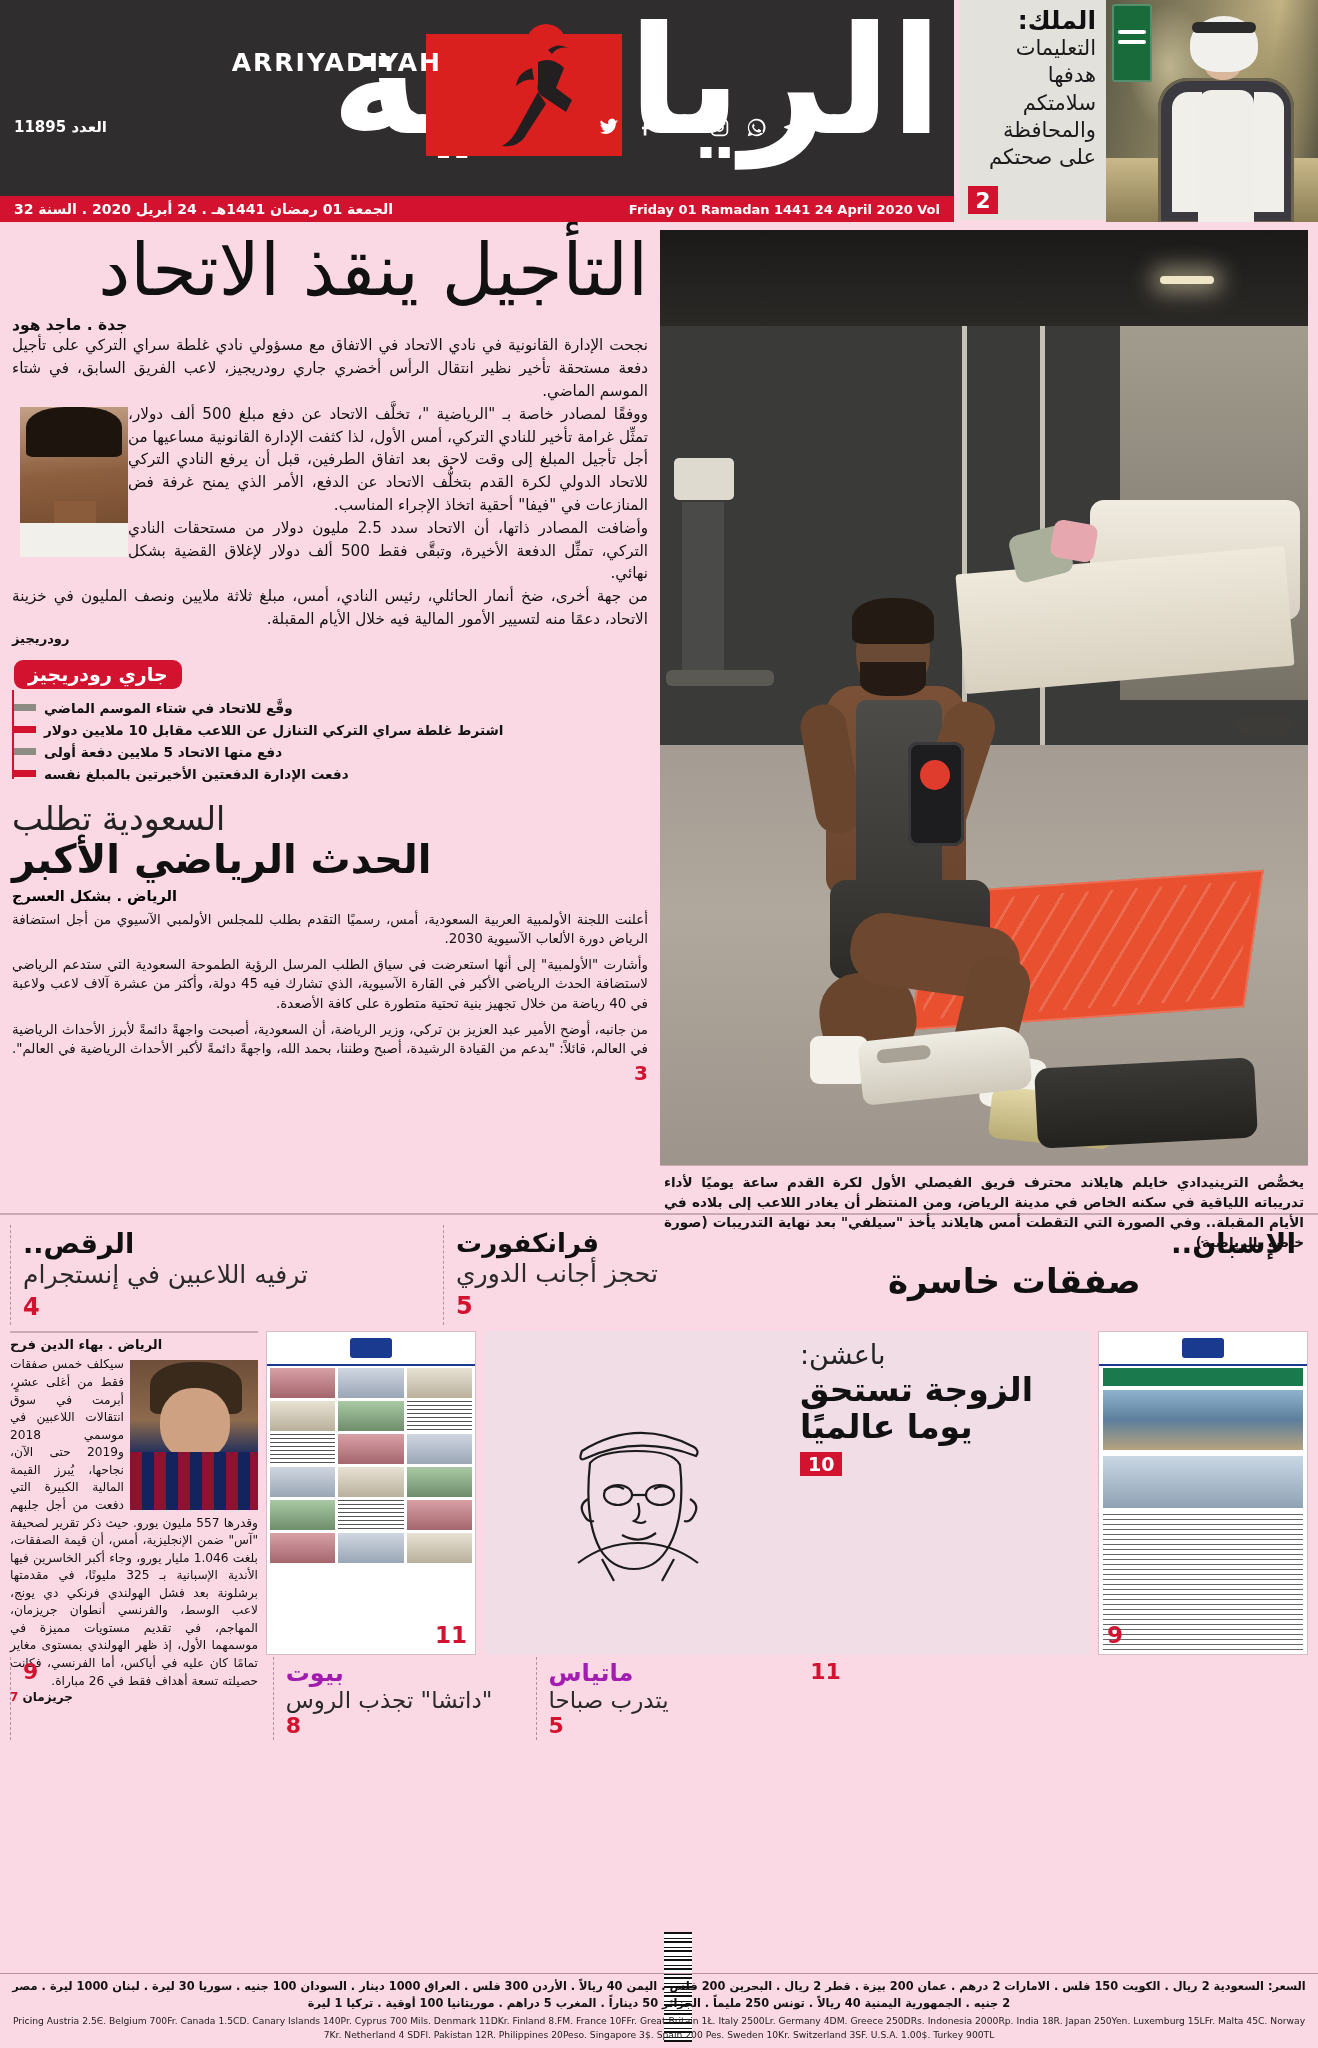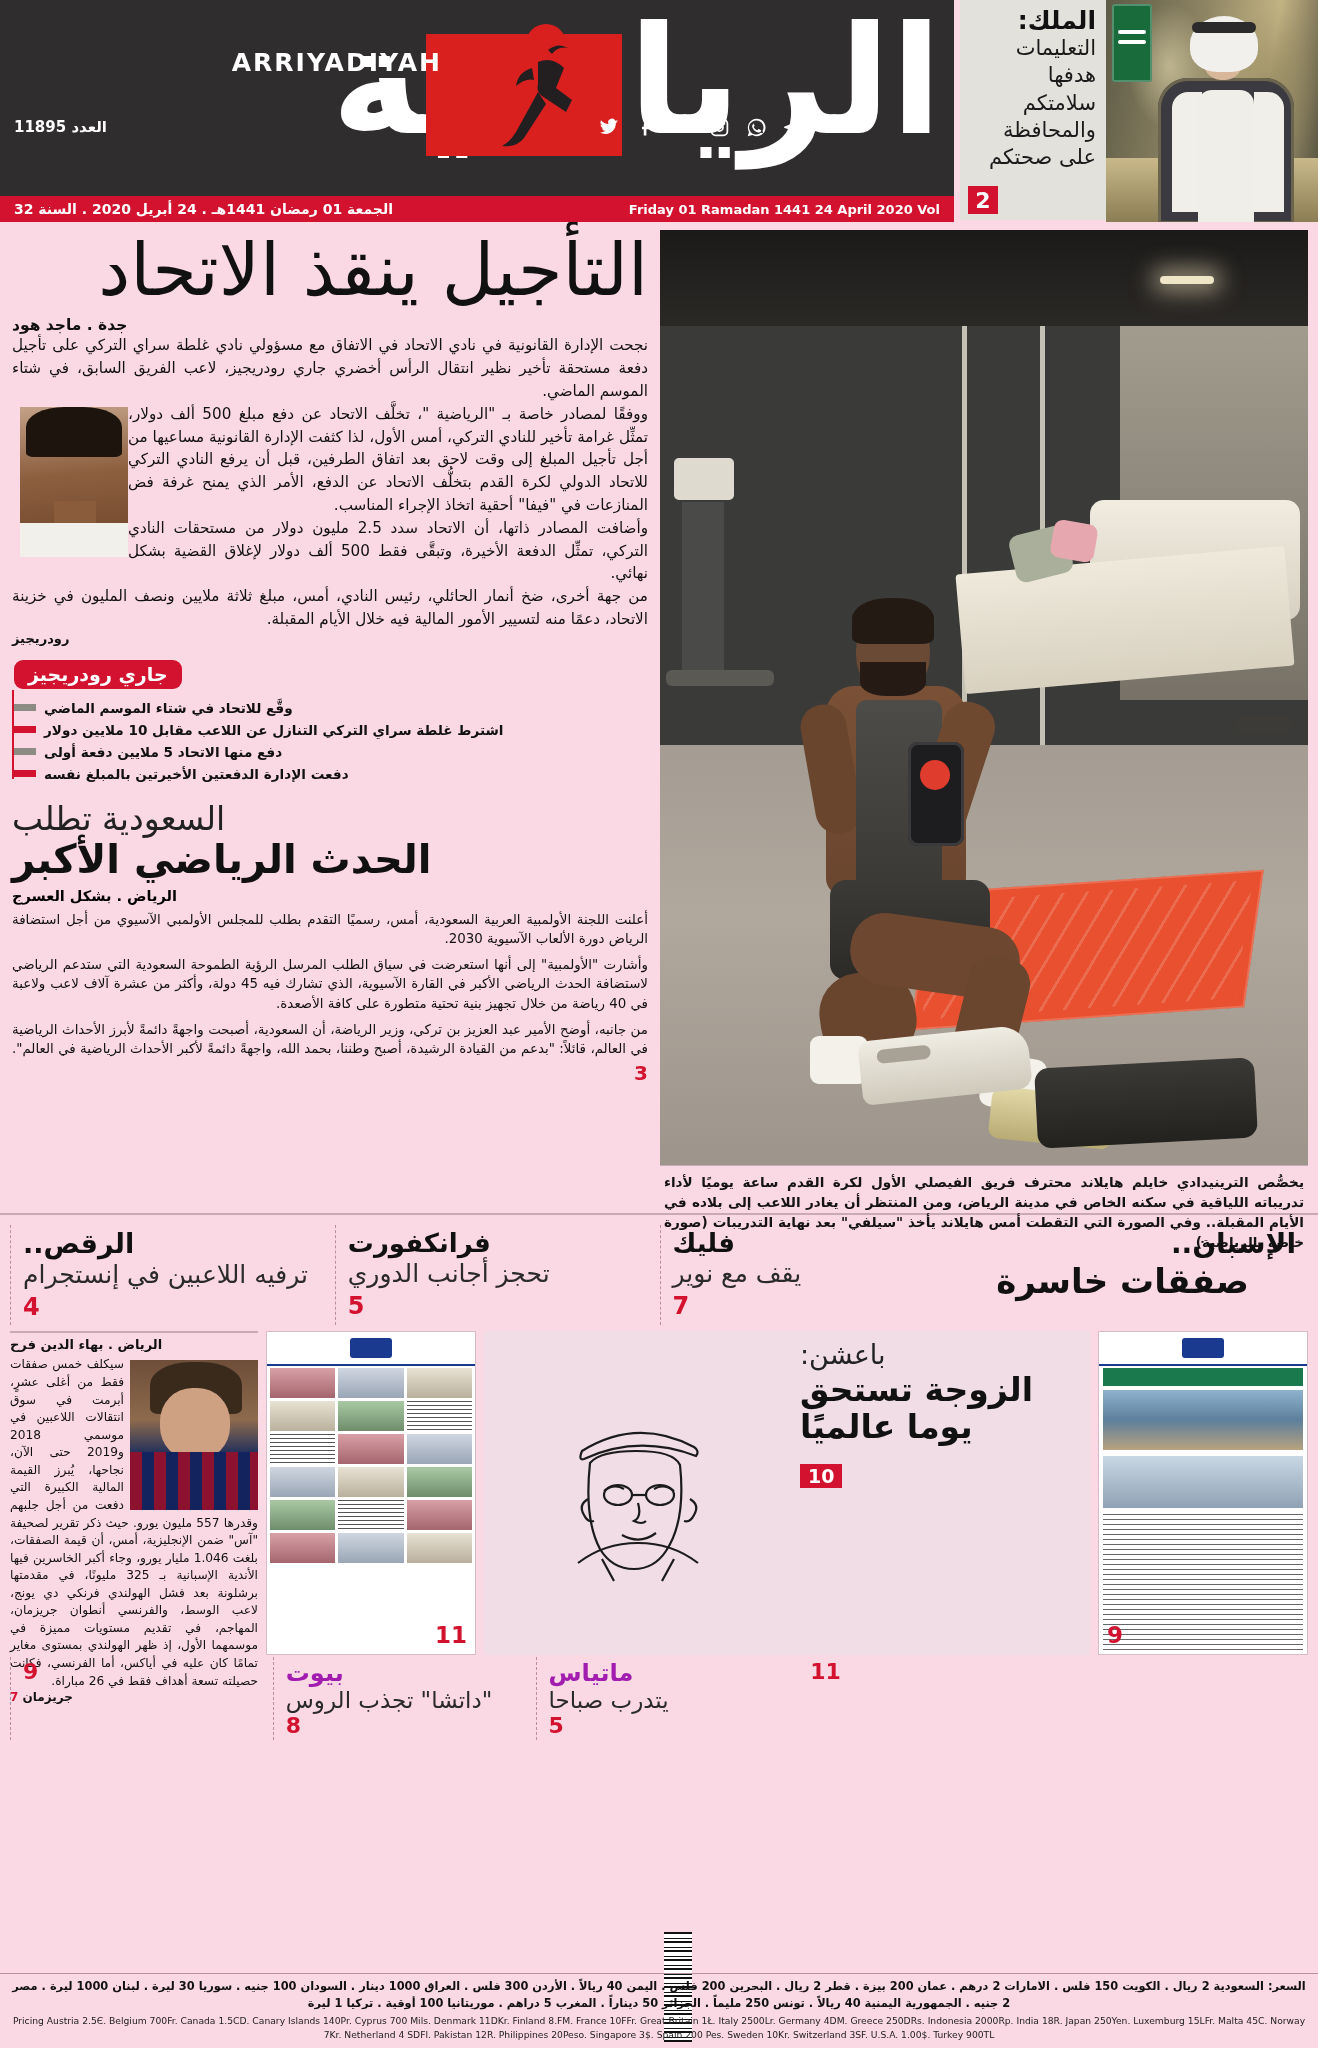--- a/index.html
+++ b/index.html
@@ -364,21 +364,21 @@
   .pm-cell.t { background: linear-gradient(180deg,#e8e2d4,#b9b09c); }
   .pm-cell.r { background: linear-gradient(180deg,#d8a0a6,#a5666e); }
   .pm-cell.g { background: linear-gradient(180deg,#a9c9a4,#6f8d6b); }
   .pm-cell.txt { background: repeating-linear-gradient(180deg,#555 0 1px,#fff 1px 4px); }
 
   .sketch-area { flex:1; position: relative; display:flex; align-items:center; justify-content:center;}
   .sketch { width: 190px; height: 180px; }
   .sketch-txt { width: 300px; padding: 8px 10px; text-align: left; direction: rtl; }
   .sk-kick { font-size: 27px; color:#222; }
   .sk-head { font-size: 33px; font-weight: 900; color:#111; line-height: 1.12; margin-top:2px;}
-  .sk-num { display:inline-block; background:#d2122e; color:#fff; font-weight:900; font-size:19px; padding:1px 8px; margin-top:18px;}
+  .sk-num { display:inline-block; background:#d2122e; color:#fff; font-weight:900; font-size:19px; padding:1px 8px; margin-top:6px;}
 
   .tp-c .pm-photo { position:absolute; top:58px; left:4px; right:4px; height:60px;
     background: linear-gradient(180deg,#8fb3cf,#5d7f9c 50%, #b7a27e 100%); }
   .tp-c .pm-photo2 { position:absolute; top:124px; left:4px; right:4px; height:52px;
     background: linear-gradient(180deg,#c9d7e4,#8fa2b4); }
   .tp-c .pm-banner { position:absolute; top:36px; left:4px; right:4px; height:18px; background:#1a7a4e;}
   .tp-c .pm-rows { position:absolute; top:182px; left:4px; right:4px; bottom:4px;
     background: repeating-linear-gradient(180deg,#666 0 1px, #fff 1px 5px); }
   .corner-num {
     position: absolute; color:#d2122e; font-weight: 900; font-size: 23px;
@@ -577,25 +577,20 @@
 
     <div class="barcode"></div>
   </div>
 
   <div class="teaser-row">
     <div class="teaser big">
       <div class="t-kicker">الإسبان..</div>
       <div class="t-sub">صفقات خاسرة</div>
     </div>
     <div class="teaser">
-      <div class="t-kicker">فليك</div>
-      <div class="t-sub">يقف مع نوير</div>
-      <div class="t-num">7</div>
-    </div>
-    <div class="teaser">
       <div class="t-kicker">فرانكفورت</div>
       <div class="t-sub">تحجز أجانب الدوري</div>
       <div class="t-num">5</div>
     </div>
     <div class="teaser first">
       <div class="t-kicker">الرقص..</div>
       <div class="t-sub">ترفيه اللاعبين في إنستجرام</div>
       <div class="t-num">4</div>
     </div>
   </div>

